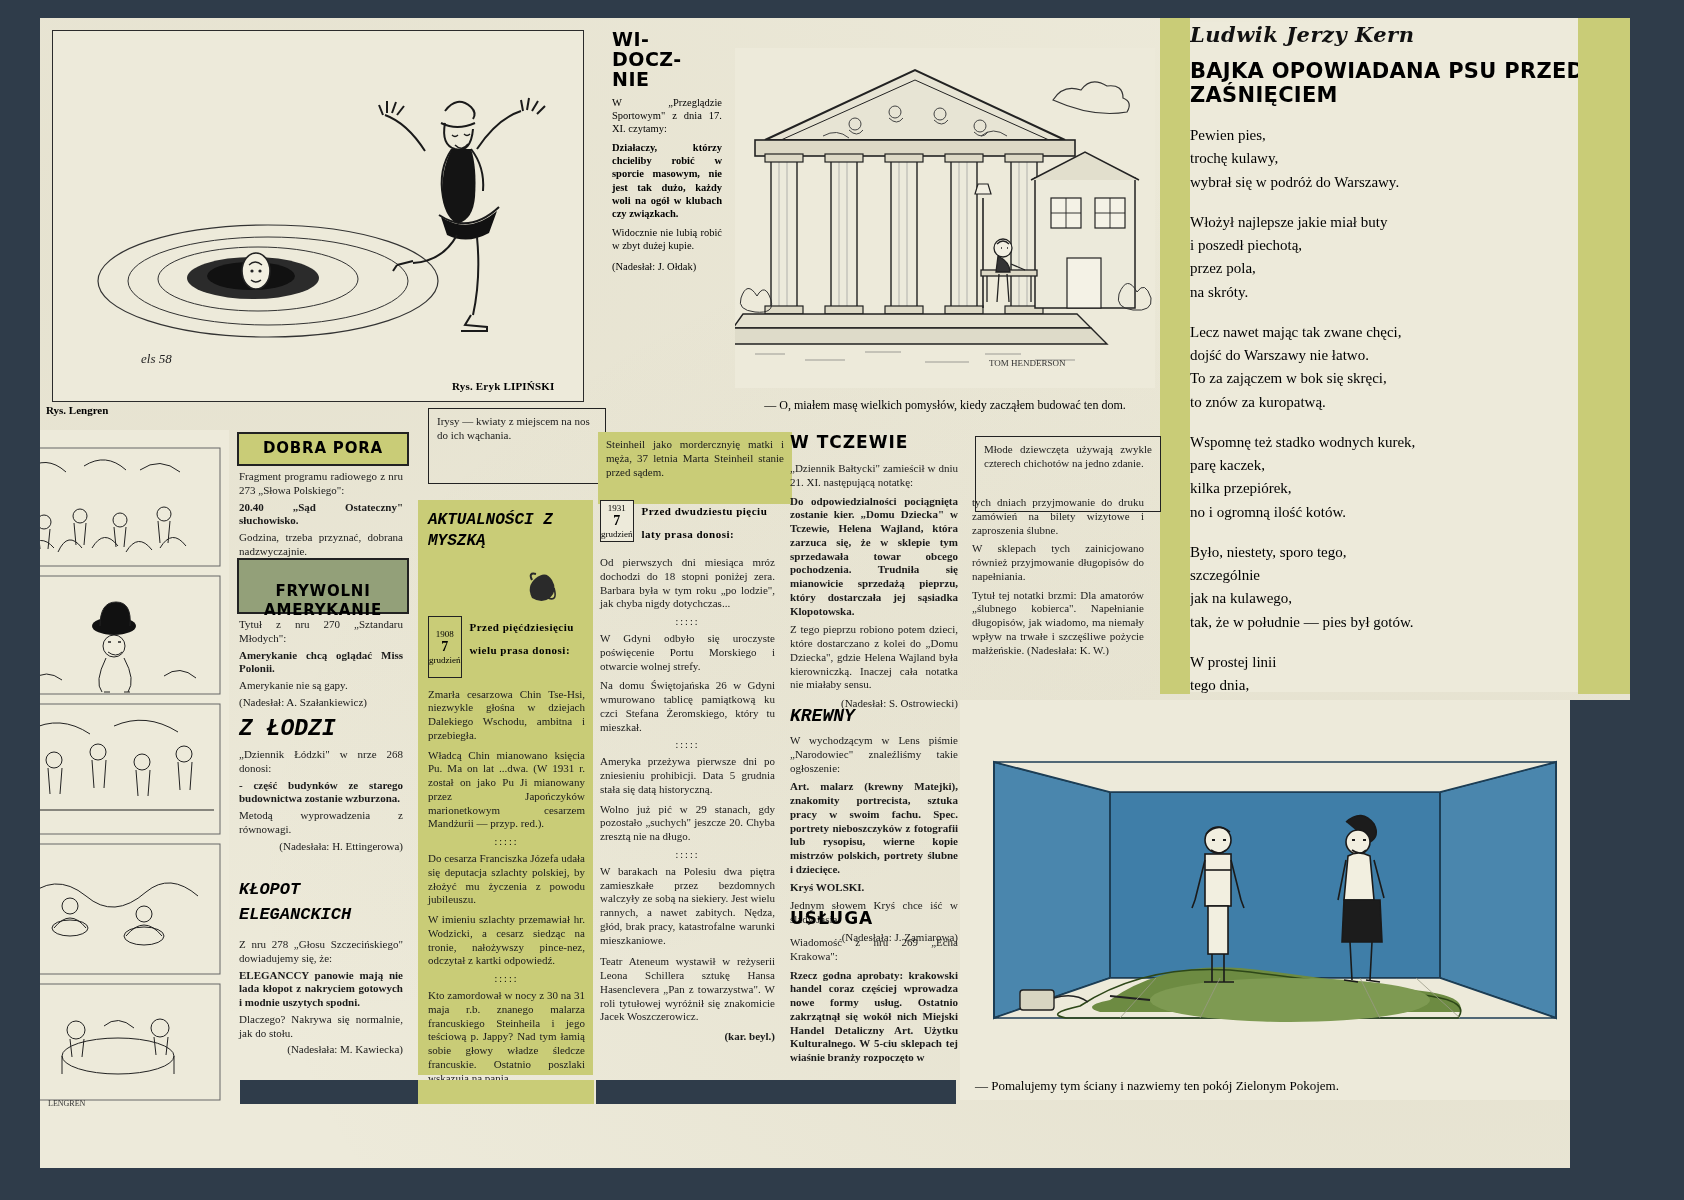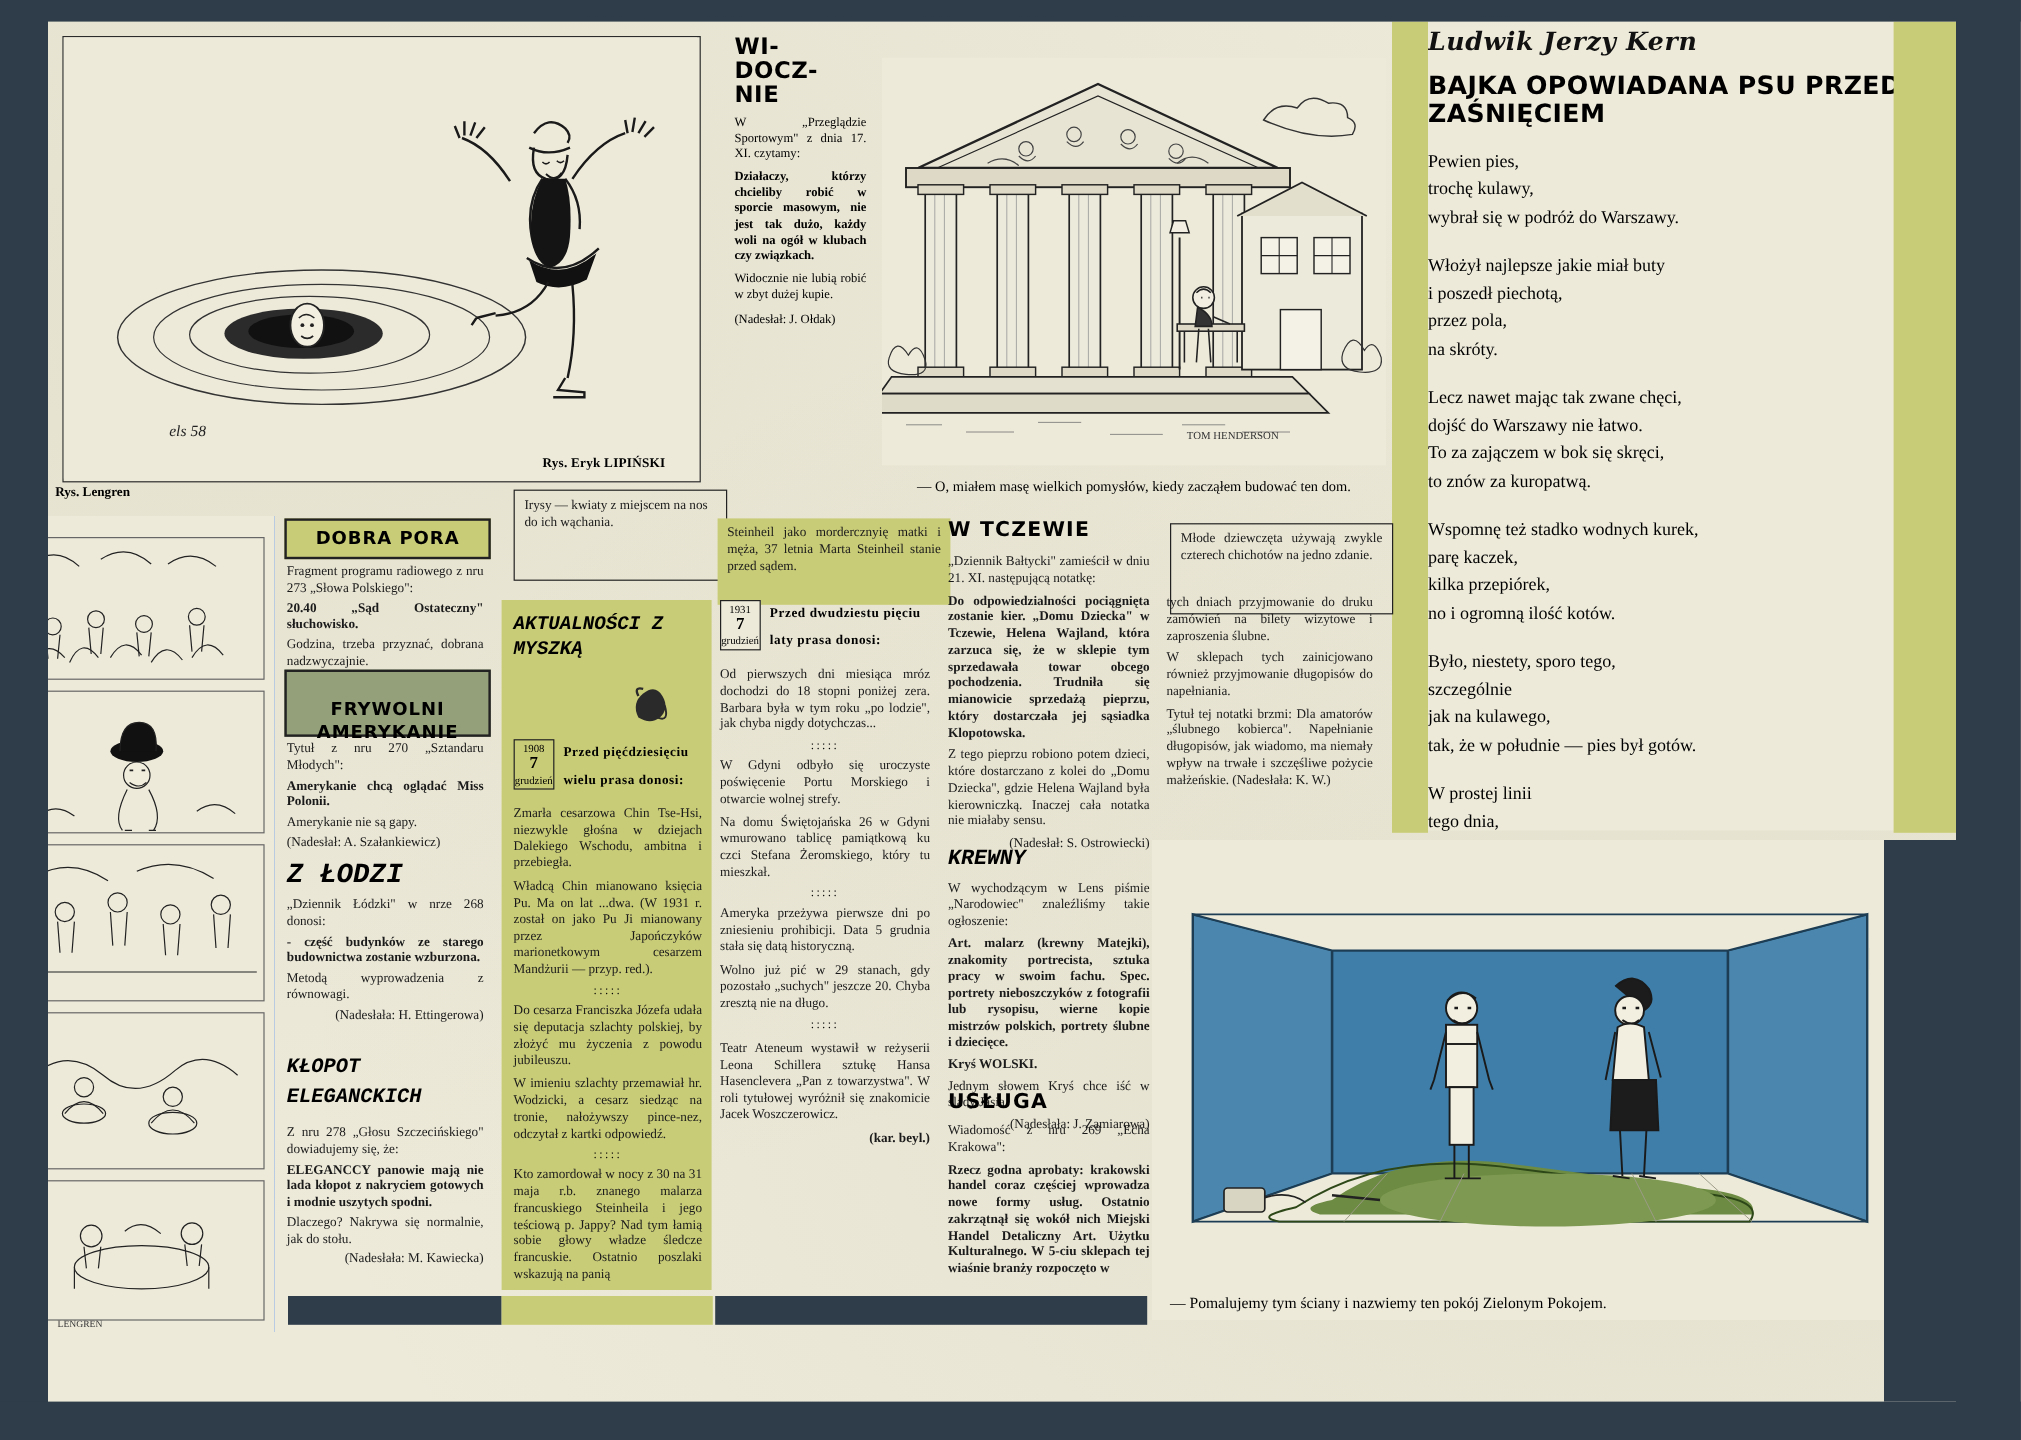--- a/index.html
+++ b/index.html
@@ -386,21 +386,21 @@
   <div class="colbox olive" style="left:418px;top:500px;width:175px;height:575px;">
     <div style="padding:10px 8px 0 10px;">
       <div class="sect-h-script" style="font-size:16px;line-height:1.3;white-space:pre-line;">AKTUALNOŚCI Z MYSZKĄ</div>
       <svg width="40" height="44" viewBox="0 0 40 44" style="position:absolute;left:100px;top:62px;">
         <path d="M14 36 q-6 -12 4 -20 q10 -8 16 2 q6 10 -2 18 q-8 6 -18 0z" fill="#2a2a2a"></path>
         <path d="M14 18 q-4 -8 4 -6" stroke="#2a2a2a" stroke-width="2" fill="none"></path>
         <path d="M30 36 q10 4 6 -10" stroke="#2a2a2a" stroke-width="1.6" fill="none"></path>
       </svg>
 
       <div style="margin-top:64px;display:flex;align-items:flex-start;gap:8px;">
-        <div class="framebox center" style="width:48px;padding:2px 0;background:#c9cc77;">
+        <div class="framebox center" style="width:48px;padding:12px 0;background:#c9cc77;">
           <div class="tiny">1908</div>
           <div style="font-size:14px;font-weight:bold;">7</div>
           <div class="tiny">grudzień</div>
         </div>
         <div style="font-size:11px;font-weight:bold;line-height:2.1;letter-spacing:.5px;">Przed pięćdziesięciu wielu prasa donosi:</div>
       </div>
       <div class="tx" style="margin-top:10px;">Zmarła cesarzowa Chin Tse-Hsi, niezwykle głośna w dziejach Dalekiego Wschodu, ambitna i przebiegła.</div>
       <div class="tx" style="margin-top:6px;">Władcą Chin mianowano księcia Pu. Ma on lat ...dwa. (W 1931 r. został on jako Pu Ji mianowany przez Japończyków marionetkowym cesarzem Mandżurii — przyp. red.).</div>
       <div class="dots center" style="margin:5px 0;">:::::</div>
       <div class="tx">Do cesarza Franciszka Józefa udała się deputacja szlachty polskiej, by złożyć mu życzenia z powodu jubileuszu.</div>
@@ -420,20 +420,21 @@
       <div style="font-size:11px;font-weight:bold;line-height:2.1;letter-spacing:.5px;">Przed dwudziestu pięciu laty prasa donosi:</div>
     </div>
     <div class="tx" style="margin-top:10px;">Od pierwszych dni miesiąca mróz dochodzi do 18 stopni poniżej zera. Barbara była w tym roku „po lodzie", jak chyba nigdy dotychczas...</div>
     <div class="dots center" style="margin:5px 0;">:::::</div>
     <div class="tx">W Gdyni odbyło się uroczyste poświęcenie Portu Morskiego i otwarcie wolnej strefy.</div>
     <div class="tx" style="margin-top:6px;">Na domu Świętojańska 26 w Gdyni wmurowano tablicę pamiątkową ku czci Stefana Żeromskiego, który tu mieszkał.</div>
     <div class="dots center" style="margin:5px 0;">:::::</div>
     <div class="tx">Ameryka przeżywa pierwsze dni po zniesieniu prohibicji. Data 5 grudnia stała się datą historyczną.</div>
     <div class="tx" style="margin-top:6px;">Wolno już pić w 29 stanach, gdy pozostało „suchych" jeszcze 20. Chyba zresztą nie na długo.</div>
     <div class="dots center" style="margin:5px 0;">:::::</div>
+    <div class="tx">W barakach na Polesiu dwa piętra zamieszkałe przez bezdomnych walczyły ze sobą na siekiery. Jest wielu rannych, a nawet zabitych. Nędza, głód, brak pracy, katastrofalne warunki mieszkaniowe.</div>
     <div class="tx" style="margin-top:8px;">Teatr Ateneum wystawił w reżyserii Leona Schillera sztukę Hansa Hasenclevera „Pan z towarzystwa". W roli tytułowej wyróżnił się znakomicie Jacek Woszczerowicz.</div>
     <div class="tx" style="text-align:right;font-weight:bold;margin-top:6px;">(kar. beyl.)</div>
   </div>
 
   <div class="colbox" style="left:790px;top:432px;width:168px;">
     <div class="sect-h" style="font-size:17px;letter-spacing:1px;">W TCZEWIE</div>
     <div class="tx" style="margin-top:10px;">„Dziennik Bałtycki" zamieścił w dniu 21. XI. następującą notatkę:</div>
     <div class="tx" style="margin-top:5px;font-weight:bold;">Do odpowiedzialności pociągnięta zostanie kier. „Domu Dziecka" w Tczewie, Helena Wajland, która zarzuca się, że w sklepie tym sprzedawała towar obcego pochodzenia. Trudniła się mianowicie sprzedażą pieprzu, który dostarczała jej sąsiadka Klopotowska.</div>
     <div class="tx" style="margin-top:5px;">Z tego pieprzu robiono potem dzieci, które dostarczano z kolei do „Domu Dziecka", gdzie Helena Wajland była kierowniczką. Inaczej cała notatka nie miałaby sensu.</div>
     <div class="tx" style="margin-top:5px;text-align:right;">(Nadesłał: S. Ostrowiecki)</div>

